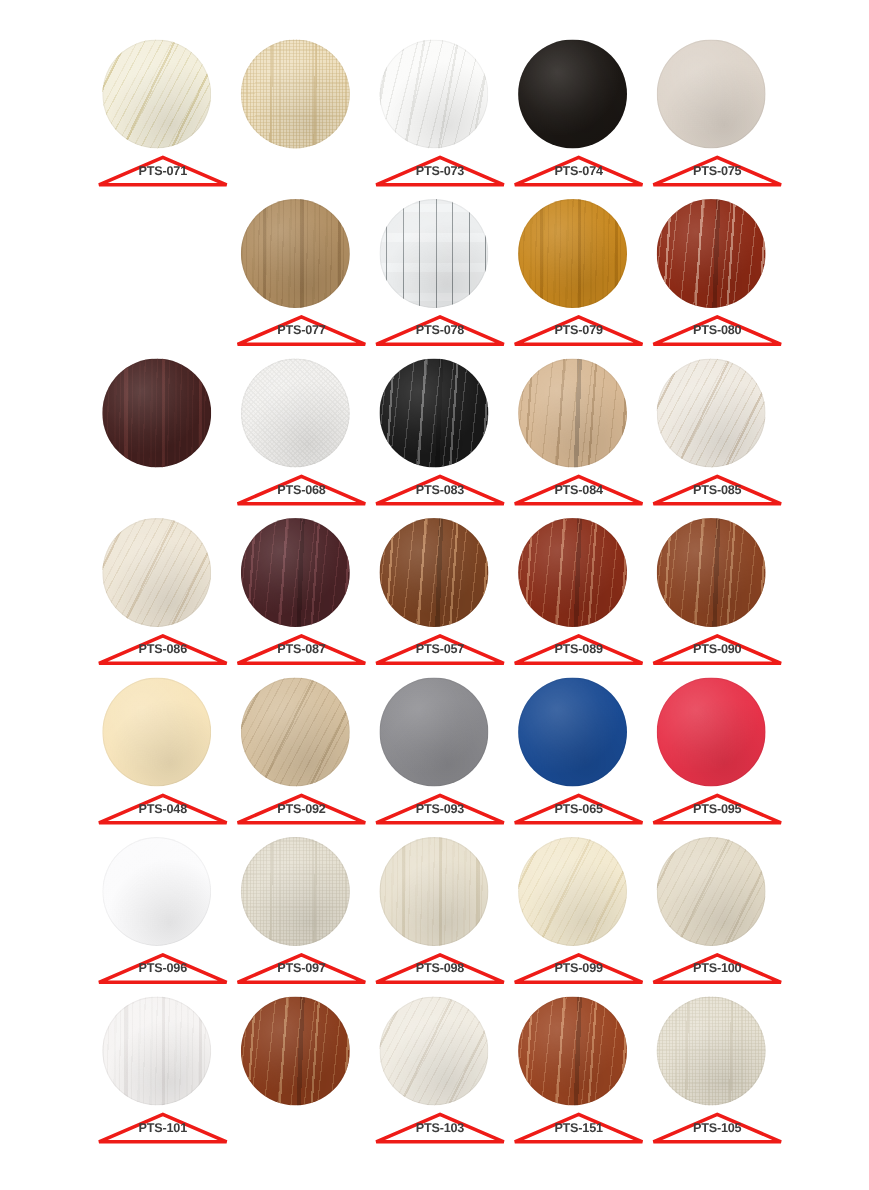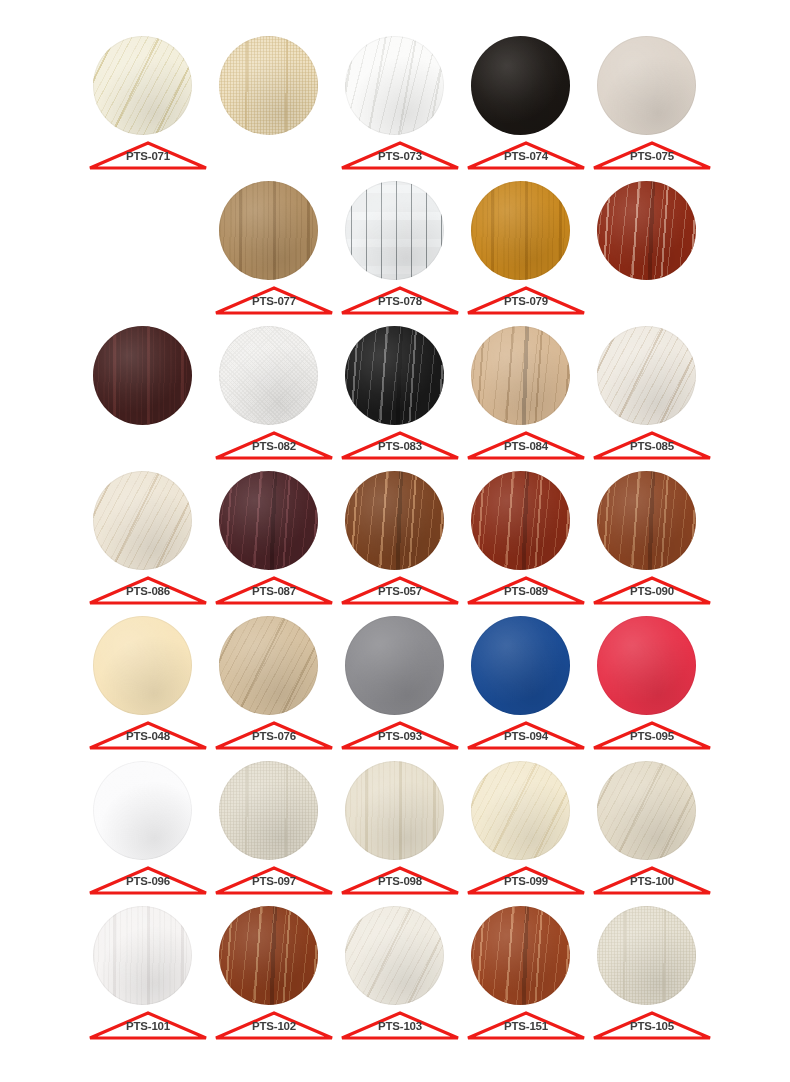--- a/index.html
+++ b/index.html
@@ -233,20 +233,26 @@
   </div>
     <div class="swatch-cell" style="left: 589px; top: 181px;">
     <div class="disc-wrap">
       <div class="disc">
         <div class="disc-base" style="background: rgb(142, 42, 21);"></div>
         <div class="disc-grain" style="background-image: repeating-linear-gradient(96deg, rgba(0, 0, 0, 0) 0px, rgba(0, 0, 0, 0) 4px, rgba(212, 160, 138, 0.467) 4px, rgba(212, 160, 138, 0.467) 5px, rgba(0, 0, 0, 0) 5px, rgba(0, 0, 0, 0) 12px), repeating-linear-gradient(94deg, rgba(0, 0, 0, 0) 0px, rgba(0, 0, 0, 0) 15px, rgba(212, 160, 138, 0.8) 15px, rgba(212, 160, 138, 0.8) 17px, rgba(0, 0, 0, 0) 17px, rgba(0, 0, 0, 0) 29px), repeating-linear-gradient(92deg, rgba(0, 0, 0, 0) 0px, rgba(0, 0, 0, 0) 27px, rgba(0, 0, 0, 0.22) 27px, rgba(0, 0, 0, 0.22) 31px, rgba(0, 0, 0, 0) 31px, rgba(0, 0, 0, 0) 58px); opacity: 0.95;"></div>
         <div class="disc-shade"></div>
       </div>
       <div class="disc-edge"></div>
     </div>
+    <div class="label-banner">
+      <svg width="126" height="32" viewBox="0 0 126 32">
+        <polygon class="tri" points="63,3 121,28 5,28" fill="none" stroke="#ee1b17" stroke-width="3.2" stroke-linejoin="miter"></polygon>
+      </svg>
+      <div class="label-text">PTS-080</div>
+    </div>
   </div>
     <div class="swatch-cell" style="left: 85px; top: 326px;">
     <div class="disc-wrap">
       <div class="disc">
         <div class="disc-base" style="background: rgb(68, 32, 31);"></div>
         <div class="disc-grain" style="background-image: repeating-linear-gradient(91deg, rgba(0, 0, 0, 0) 0px, rgba(0, 0, 0, 0) 3px, rgba(107, 53, 51, 0.333) 3px, rgba(107, 53, 51, 0.333) 4px, rgba(0, 0, 0, 0) 4px, rgba(0, 0, 0, 0) 9px, rgba(107, 53, 51, 0.19) 9px, rgba(107, 53, 51, 0.19) 11px), repeating-linear-gradient(90deg, rgba(0, 0, 0, 0) 0px, rgba(0, 0, 0, 0) 16px, rgba(107, 53, 51, 0.667) 16px, rgba(107, 53, 51, 0.667) 19px, rgba(0, 0, 0, 0) 19px, rgba(0, 0, 0, 0) 34px); opacity: 0.9;"></div>
         <div class="disc-shade"></div>
       </div>
       <div class="disc-edge"></div>
     </div>
@@ -257,21 +263,21 @@
         <div class="disc-base" style="background: rgb(242, 241, 239);"></div>
         <div class="disc-grain" style="background-image: repeating-linear-gradient(45deg, rgba(0, 0, 0, 0) 0px, rgba(0, 0, 0, 0) 2px, rgba(226, 225, 222, 0.8) 2px, rgba(226, 225, 222, 0.8) 3px), repeating-linear-gradient(-45deg, rgba(0, 0, 0, 0) 0px, rgba(0, 0, 0, 0) 2px, rgba(226, 225, 222, 0.667) 2px, rgba(226, 225, 222, 0.667) 3px); opacity: 0.75;"></div>
         <div class="disc-shade"></div>
       </div>
       <div class="disc-edge"></div>
     </div>
     <div class="label-banner">
       <svg width="126" height="32" viewBox="0 0 126 32">
         <polygon class="tri" points="63,3 121,28 5,28" fill="none" stroke="#ee1b17" stroke-width="3.2" stroke-linejoin="miter"></polygon>
       </svg>
-      <div class="label-text">PTS-082</div>
+      <div class="label-text">PTS-068</div>
     </div>
   </div>
     <div class="swatch-cell" style="left: 337px; top: 326px;">
     <div class="disc-wrap">
       <div class="disc">
         <div class="disc-base" style="background: rgb(26, 26, 26);"></div>
         <div class="disc-grain" style="background-image: repeating-linear-gradient(96deg, rgba(0, 0, 0, 0) 0px, rgba(0, 0, 0, 0) 4px, rgba(124, 124, 124, 0.467) 4px, rgba(124, 124, 124, 0.467) 5px, rgba(0, 0, 0, 0) 5px, rgba(0, 0, 0, 0) 12px), repeating-linear-gradient(94deg, rgba(0, 0, 0, 0) 0px, rgba(0, 0, 0, 0) 15px, rgba(124, 124, 124, 0.8) 15px, rgba(124, 124, 124, 0.8) 17px, rgba(0, 0, 0, 0) 17px, rgba(0, 0, 0, 0) 29px), repeating-linear-gradient(92deg, rgba(0, 0, 0, 0) 0px, rgba(0, 0, 0, 0) 27px, rgba(0, 0, 0, 0.22) 27px, rgba(0, 0, 0, 0.22) 31px, rgba(0, 0, 0, 0) 31px, rgba(0, 0, 0, 0) 58px); opacity: 0.95;"></div>
         <div class="disc-shade"></div>
       </div>
       <div class="disc-edge"></div>
@@ -417,21 +423,21 @@
         <div class="disc-base" style="background: rgb(214, 193, 160);"></div>
         <div class="disc-grain" style="background-image: repeating-linear-gradient(118deg, rgba(0, 0, 0, 0) 0px, rgba(0, 0, 0, 0) 5px, rgba(174, 150, 113, 0.4) 5px, rgba(174, 150, 113, 0.4) 6px, rgba(0, 0, 0, 0) 6px, rgba(0, 0, 0, 0) 13px, rgba(174, 150, 113, 0.227) 13px, rgba(174, 150, 113, 0.227) 14px), repeating-linear-gradient(116deg, rgba(0, 0, 0, 0) 0px, rgba(0, 0, 0, 0) 19px, rgba(174, 150, 113, 0.6) 19px, rgba(174, 150, 113, 0.6) 21px, rgba(0, 0, 0, 0) 21px, rgba(0, 0, 0, 0) 40px); opacity: 0.95;"></div>
         <div class="disc-shade"></div>
       </div>
       <div class="disc-edge"></div>
     </div>
     <div class="label-banner">
       <svg width="126" height="32" viewBox="0 0 126 32">
         <polygon class="tri" points="63,3 121,28 5,28" fill="none" stroke="#ee1b17" stroke-width="3.2" stroke-linejoin="miter"></polygon>
       </svg>
-      <div class="label-text">PTS-076</div>
+      <div class="label-text">PTS-092</div>
     </div>
   </div>
     <div class="swatch-cell" style="left: 337px; top: 616px;">
     <div class="disc-wrap">
       <div class="disc">
         <div class="disc-base" style="background: rgb(139, 139, 143);"></div>
         <div class="disc-grain" style="background-image: radial-gradient(circle at 45% 40%, rgba(131, 131, 138, 0.2) 0%, rgba(0, 0, 0, 0) 70%); opacity: 0.6;"></div>
         <div class="disc-shade"></div>
       </div>
       <div class="disc-edge"></div>
@@ -449,21 +455,21 @@
         <div class="disc-base" style="background: rgb(26, 75, 148);"></div>
         <div class="disc-grain" style="background-image: radial-gradient(circle at 45% 40%, rgba(25, 70, 136, 0.2) 0%, rgba(0, 0, 0, 0) 70%); opacity: 0.6;"></div>
         <div class="disc-shade"></div>
       </div>
       <div class="disc-edge"></div>
     </div>
     <div class="label-banner">
       <svg width="126" height="32" viewBox="0 0 126 32">
         <polygon class="tri" points="63,3 121,28 5,28" fill="none" stroke="#ee1b17" stroke-width="3.2" stroke-linejoin="miter"></polygon>
       </svg>
-      <div class="label-text">PTS-094</div>
+      <div class="label-text">PTS-065</div>
     </div>
   </div>
     <div class="swatch-cell" style="left: 589px; top: 616px;">
     <div class="disc-wrap">
       <div class="disc">
         <div class="disc-base" style="background: rgb(232, 51, 74);"></div>
         <div class="disc-grain" style="background-image: radial-gradient(circle at 45% 40%, rgba(221, 47, 68, 0.2) 0%, rgba(0, 0, 0, 0) 70%); opacity: 0.6;"></div>
         <div class="disc-shade"></div>
       </div>
       <div class="disc-edge"></div>
@@ -573,26 +579,20 @@
   </div>
     <div class="swatch-cell" style="left: 211px; top: 906px;">
     <div class="disc-wrap">
       <div class="disc">
         <div class="disc-base" style="background: rgb(138, 60, 28);"></div>
         <div class="disc-grain" style="background-image: repeating-linear-gradient(96deg, rgba(0, 0, 0, 0) 0px, rgba(0, 0, 0, 0) 4px, rgba(192, 138, 94, 0.467) 4px, rgba(192, 138, 94, 0.467) 5px, rgba(0, 0, 0, 0) 5px, rgba(0, 0, 0, 0) 12px), repeating-linear-gradient(94deg, rgba(0, 0, 0, 0) 0px, rgba(0, 0, 0, 0) 15px, rgba(192, 138, 94, 0.8) 15px, rgba(192, 138, 94, 0.8) 17px, rgba(0, 0, 0, 0) 17px, rgba(0, 0, 0, 0) 29px), repeating-linear-gradient(92deg, rgba(0, 0, 0, 0) 0px, rgba(0, 0, 0, 0) 27px, rgba(0, 0, 0, 0.22) 27px, rgba(0, 0, 0, 0.22) 31px, rgba(0, 0, 0, 0) 31px, rgba(0, 0, 0, 0) 58px); opacity: 0.95;"></div>
         <div class="disc-shade"></div>
       </div>
       <div class="disc-edge"></div>
     </div>
-    <div class="label-banner">
-      <svg width="126" height="32" viewBox="0 0 126 32">
-        <polygon class="tri" points="63,3 121,28 5,28" fill="none" stroke="#ee1b17" stroke-width="3.2" stroke-linejoin="miter"></polygon>
-      </svg>
-      <div class="label-text">PTS-102</div>
-    </div>
   </div>
     <div class="swatch-cell" style="left: 337px; top: 906px;">
     <div class="disc-wrap">
       <div class="disc">
         <div class="disc-base" style="background: rgb(240, 236, 226);"></div>
         <div class="disc-grain" style="background-image: repeating-linear-gradient(118deg, rgba(0, 0, 0, 0) 0px, rgba(0, 0, 0, 0) 5px, rgba(210, 201, 184, 0.4) 5px, rgba(210, 201, 184, 0.4) 6px, rgba(0, 0, 0, 0) 6px, rgba(0, 0, 0, 0) 13px, rgba(210, 201, 184, 0.227) 13px, rgba(210, 201, 184, 0.227) 14px), repeating-linear-gradient(116deg, rgba(0, 0, 0, 0) 0px, rgba(0, 0, 0, 0) 19px, rgba(210, 201, 184, 0.6) 19px, rgba(210, 201, 184, 0.6) 21px, rgba(0, 0, 0, 0) 21px, rgba(0, 0, 0, 0) 40px); opacity: 0.95;"></div>
         <div class="disc-shade"></div>
       </div>
       <div class="disc-edge"></div>
     </div>

